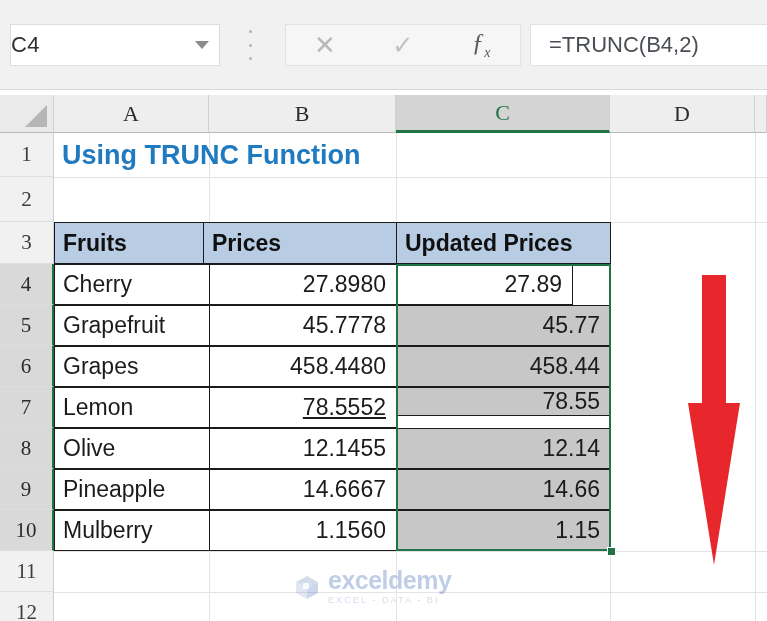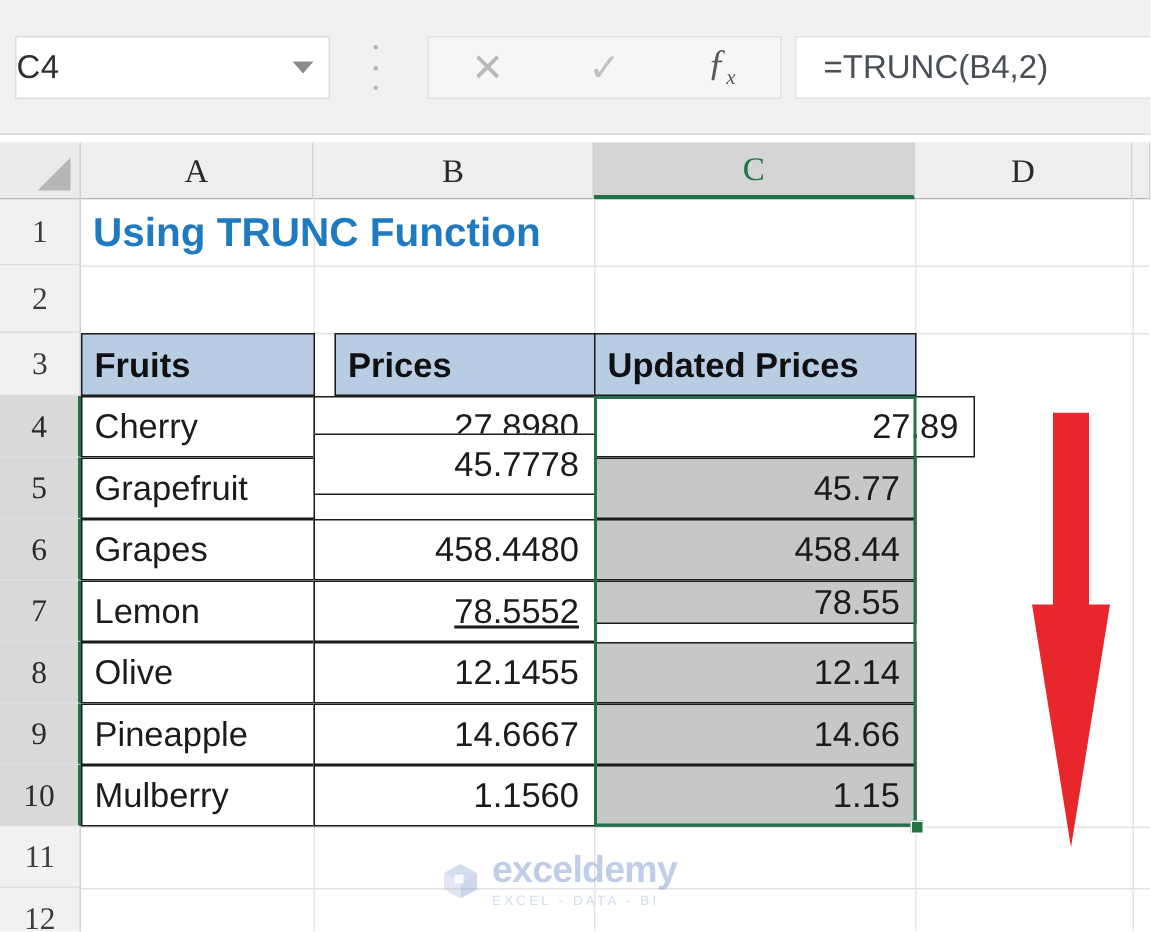--- a/index.html
+++ b/index.html
@@ -252,41 +252,41 @@
     <div class="gridline-h" style="top:418px;"></div>
     <div class="gridline-h" style="top:459px;"></div>
 
     <div class="title-cell">
       <span>Using TRUNC Function</span>
     </div>
 
     <div class="cell left thead-cell" style="left:0px;   top:89px; width:156px; height:42px;">
       <span>Fruits</span>
     </div>
-    <div class="cell left thead-cell" style="left:169px; top:89px; width:204px; height:42px;text-align:center;">
+    <div class="cell left thead-cell" style="left:149px; top:89px; width:204px; height:42px;text-align:center;">
       <span>Prices</span>
     </div>
     <div class="cell left thead-cell" style="left:342px; top:89px; width:215px; height:42px;">
       <span>Updated Prices</span>
     </div>
 
     <div class="cell left body-cell" style="left:0px;   top:131px; width:156px; height:41px;">
         <span>Cherry</span>
       </div>
     <div class="cell right body-cell" style="left:155px; top:131px; width:188px; height:41px;">
         <span>27.8980</span>
       </div>
-    <div class="cell right body-cell" style="left:342px; top:131px; width:254px; height:41px;padding-left:26px;">
+    <div class="cell right body-cell" style="left:342px; top:131px; width:177px; height:41px;padding-left:26px;">
         <span>27.89</span>
       </div>
 
     <div class="cell left body-cell" style="left:0px;   top:172px; width:156px; height:41px;">
         <span>Grapefruit</span>
       </div>
-    <div class="cell right body-cell" style="left:155px; top:156px; width:188px; height:41px;">
+    <div class="cell right body-cell" style="left:155px; top:172px; width:188px; height:41px;">
         <span>45.7778</span>
       </div>
     <div class="cell right body-cell graysel" style="left:342px; top:172px; width:215px; height:41px;">
         <span>45.77</span>
       </div>
 
     <div class="cell left body-cell" style="left:0px;   top:213px; width:156px; height:41px;">
         <span>Grapes</span>
       </div>
     <div class="cell right body-cell" style="left:155px; top:213px; width:188px; height:41px;">

